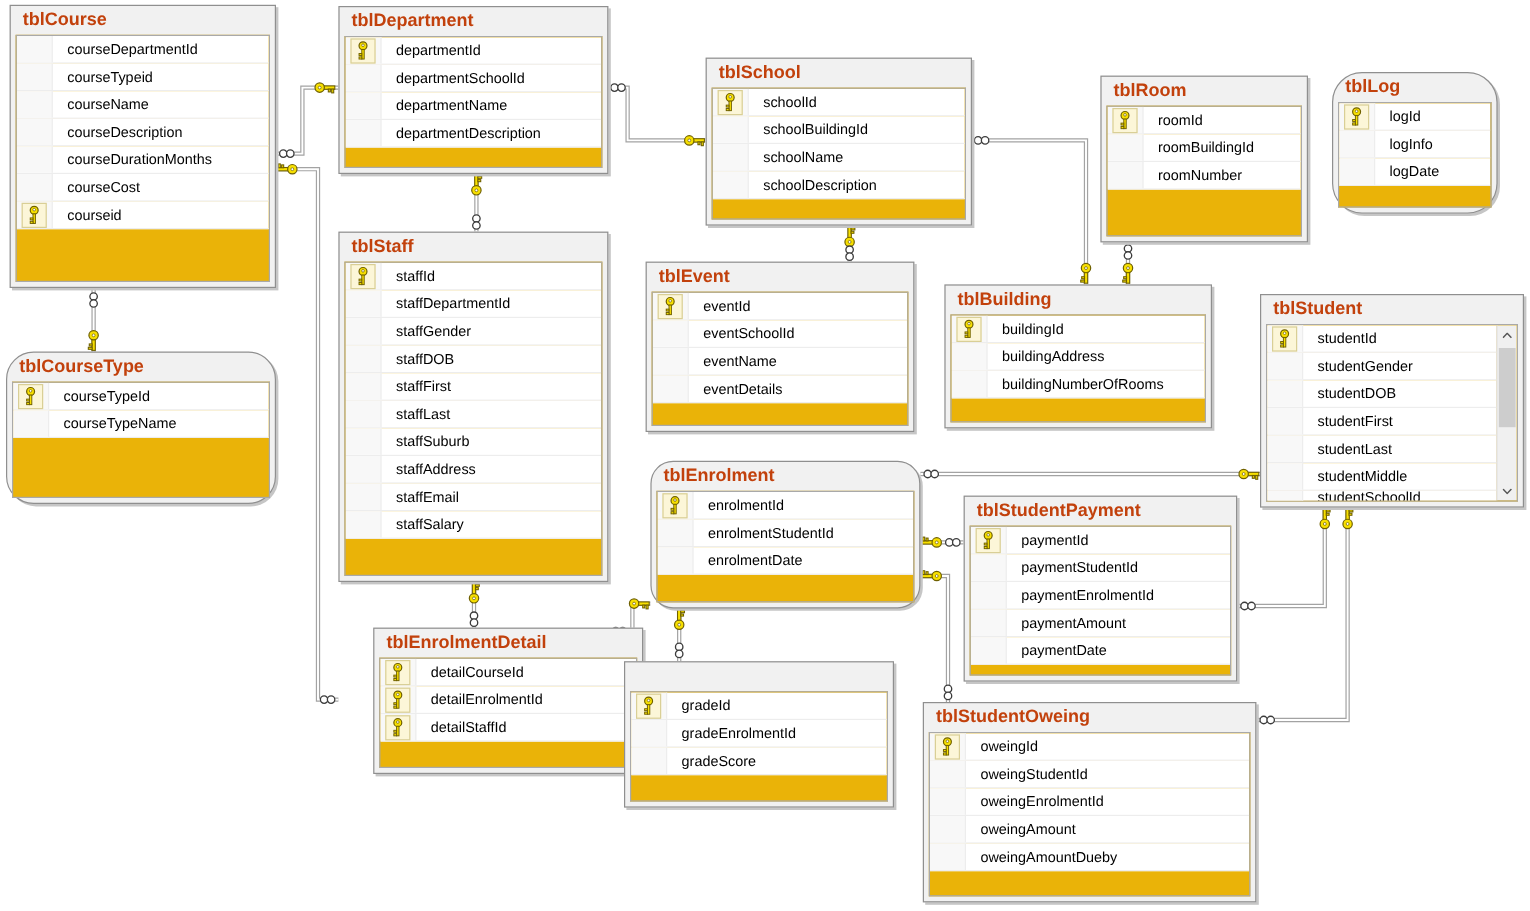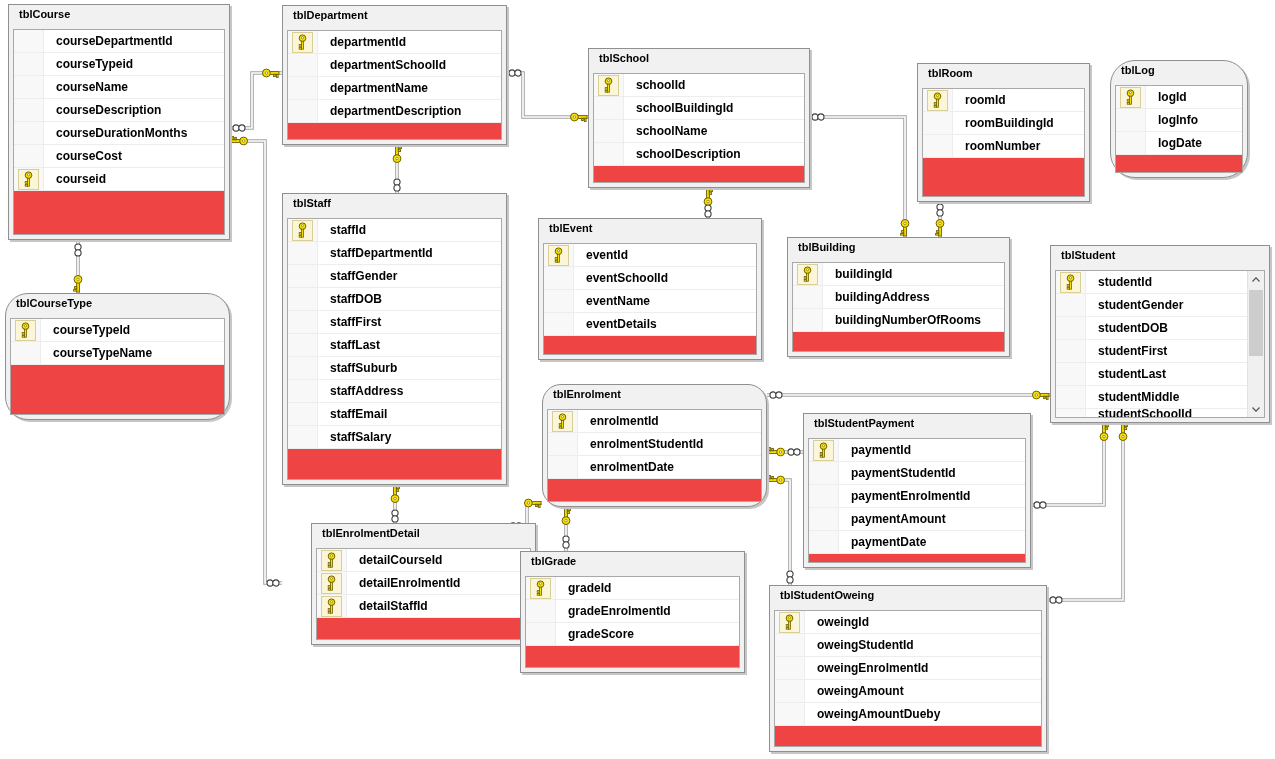--- a/index.html
+++ b/index.html
@@ -1,24 +1,24 @@
 <!DOCTYPE html>
 <html><head>
 <meta charset="utf-8">
 <style>
   html,body{margin:0;padding:0;background:#fff;}
   #canvas{position:relative;width:1275px;height:759px;background:#ffffff;overflow:hidden;
           font-family:"Liberation Sans",sans-serif;}
   #wires{position:absolute;left:0;top:0;width:1275px;height:759px;}
   .tbl{position:absolute;background:#f1f1f1;border:1px solid #8f8f8f;
        box-shadow:2px 2px 0 #c6c6c6;box-sizing:border-box;}
-  .hdr{font-weight:bold;font-size:11px;color:#000000;padding:3px 0 0 10px;white-space:nowrap;
+  .hdr{font-weight:bold;font-size:15px;color:#c2410c;padding:3px 0 0 10px;white-space:nowrap;
        letter-spacing:0px;}
-  .panel{position:absolute;left:4px;right:4px;top:24px;bottom:4px;background:#ef4444;
-         border:1px solid #a9a9a9;overflow:hidden;font-weight:bold;}
+  .panel{position:absolute;left:4px;right:4px;top:24px;bottom:4px;background:#eab308;
+         border:1px solid #a9a9a9;overflow:hidden;}
   .rows{position:absolute;left:0;top:0;right:0;bottom:0;}
   .rows.with-sb{right:17px;}
   .row{display:flex;height:23px;box-sizing:border-box;border-bottom:1px solid #ededed;
        align-items:center;background:#fff;}
   .row.clipped{height:9px;overflow:hidden;border-bottom:none;}
   .gutter{width:29px;align-self:stretch;background:#f8f8f8;border-right:1px solid #ededed;
           display:flex;align-items:center;justify-content:center;flex:none;}
   .keybox{width:19px;height:19px;display:flex;align-items:center;justify-content:center;
           background:#fcf6d8;border:1px solid #d9cf96;}
   .fname{font-size:12px;color:#000;padding-left:12px;white-space:nowrap;}
@@ -756,21 +756,20 @@
                     <rect x="2.2" y="13.4" width="2.3" height="1.8" fill="#f8e000" stroke="#6f6000" stroke-width="0.8"></rect>
                   </svg>
                 </div>
               </div>
               <span class="fname">detailStaffId</span>
             </div>
           </div>
         </div>
       </div>
       <div class="tbl" style="left: 520px; top: 551px; width: 225px; height: 122px;">
-        <div class="hdr">tblGrade</div>
         <div class="panel">
           <div class="rows">
             <div class="row">
               <div class="gutter">
                 <div class="keybox">
                   <svg width="11" height="17" viewBox="0 0 11 17">
                     <circle cx="5.5" cy="4.2" r="3.3" fill="#f8e000" stroke="#6f6000" stroke-width="1"></circle>
                     <circle cx="5.5" cy="3.7" r="1.1" fill="#fff" stroke="#6f6000" stroke-width="0.6"></circle>
                     <rect x="4.5" y="7.2" width="2" height="8" fill="#f8e000" stroke="#6f6000" stroke-width="0.8"></rect>
                     <rect x="2.2" y="10.6" width="2.3" height="1.6" fill="#f8e000" stroke="#6f6000" stroke-width="0.8"></rect>

